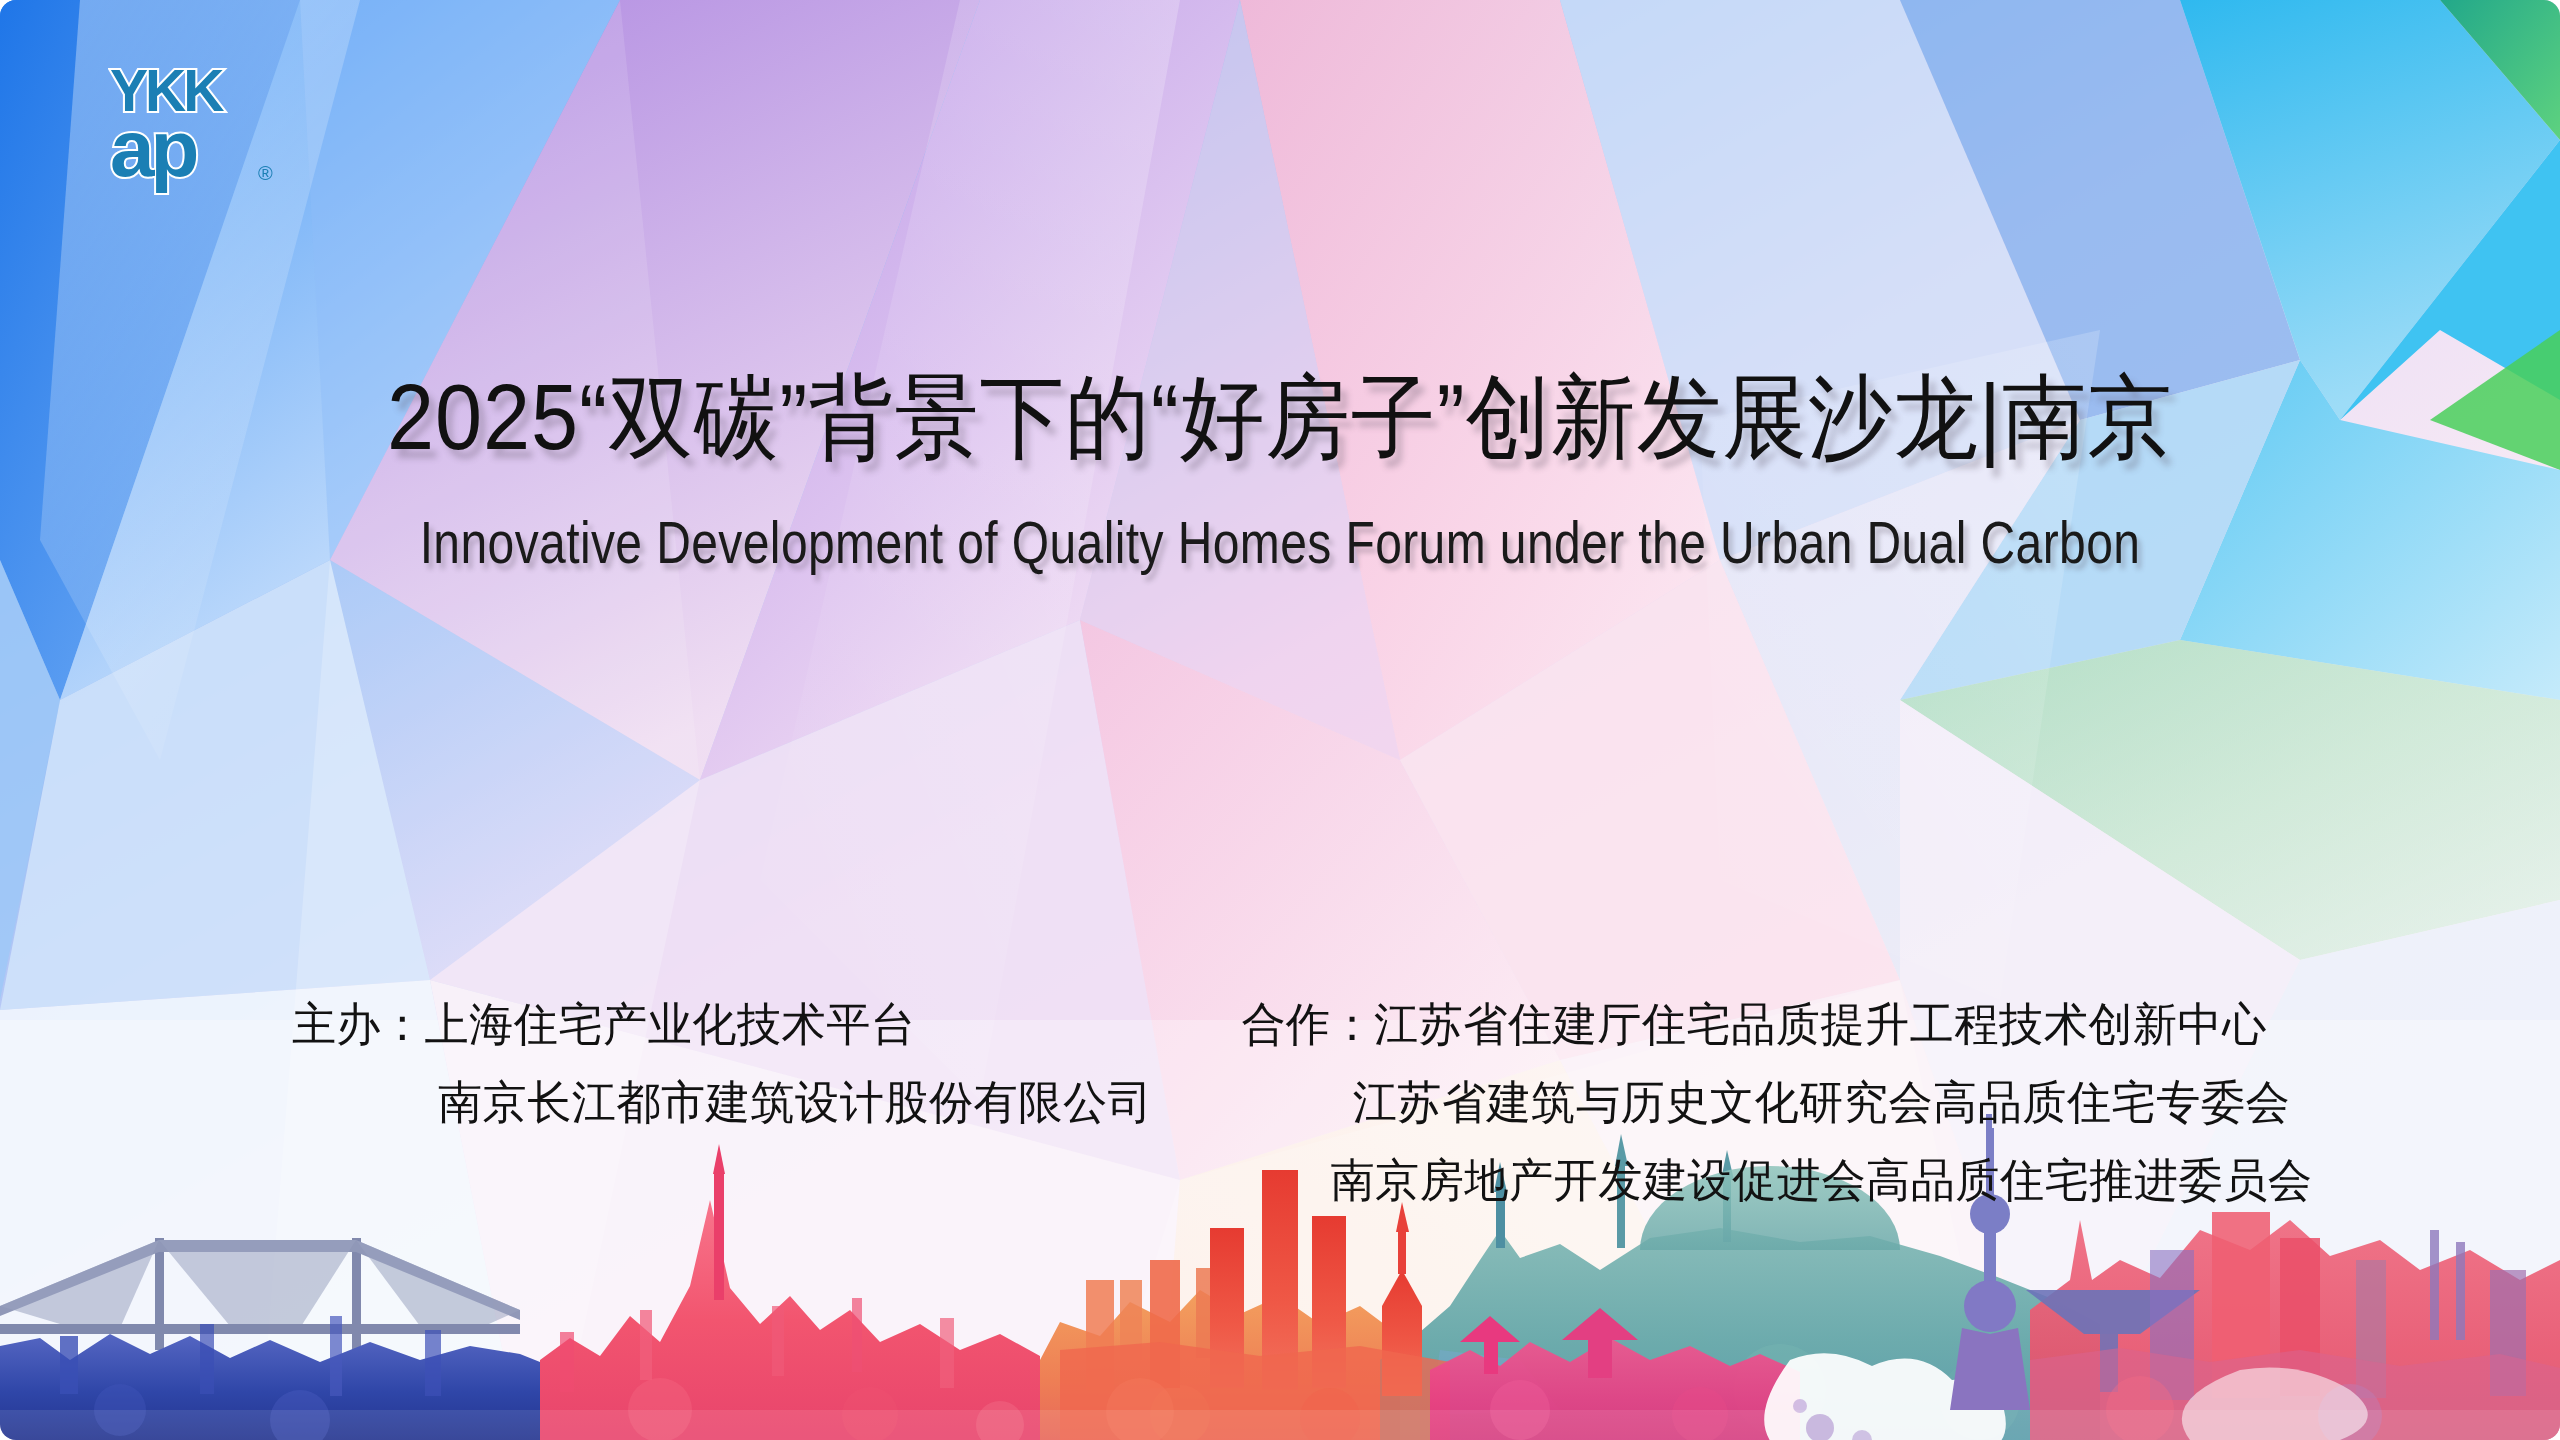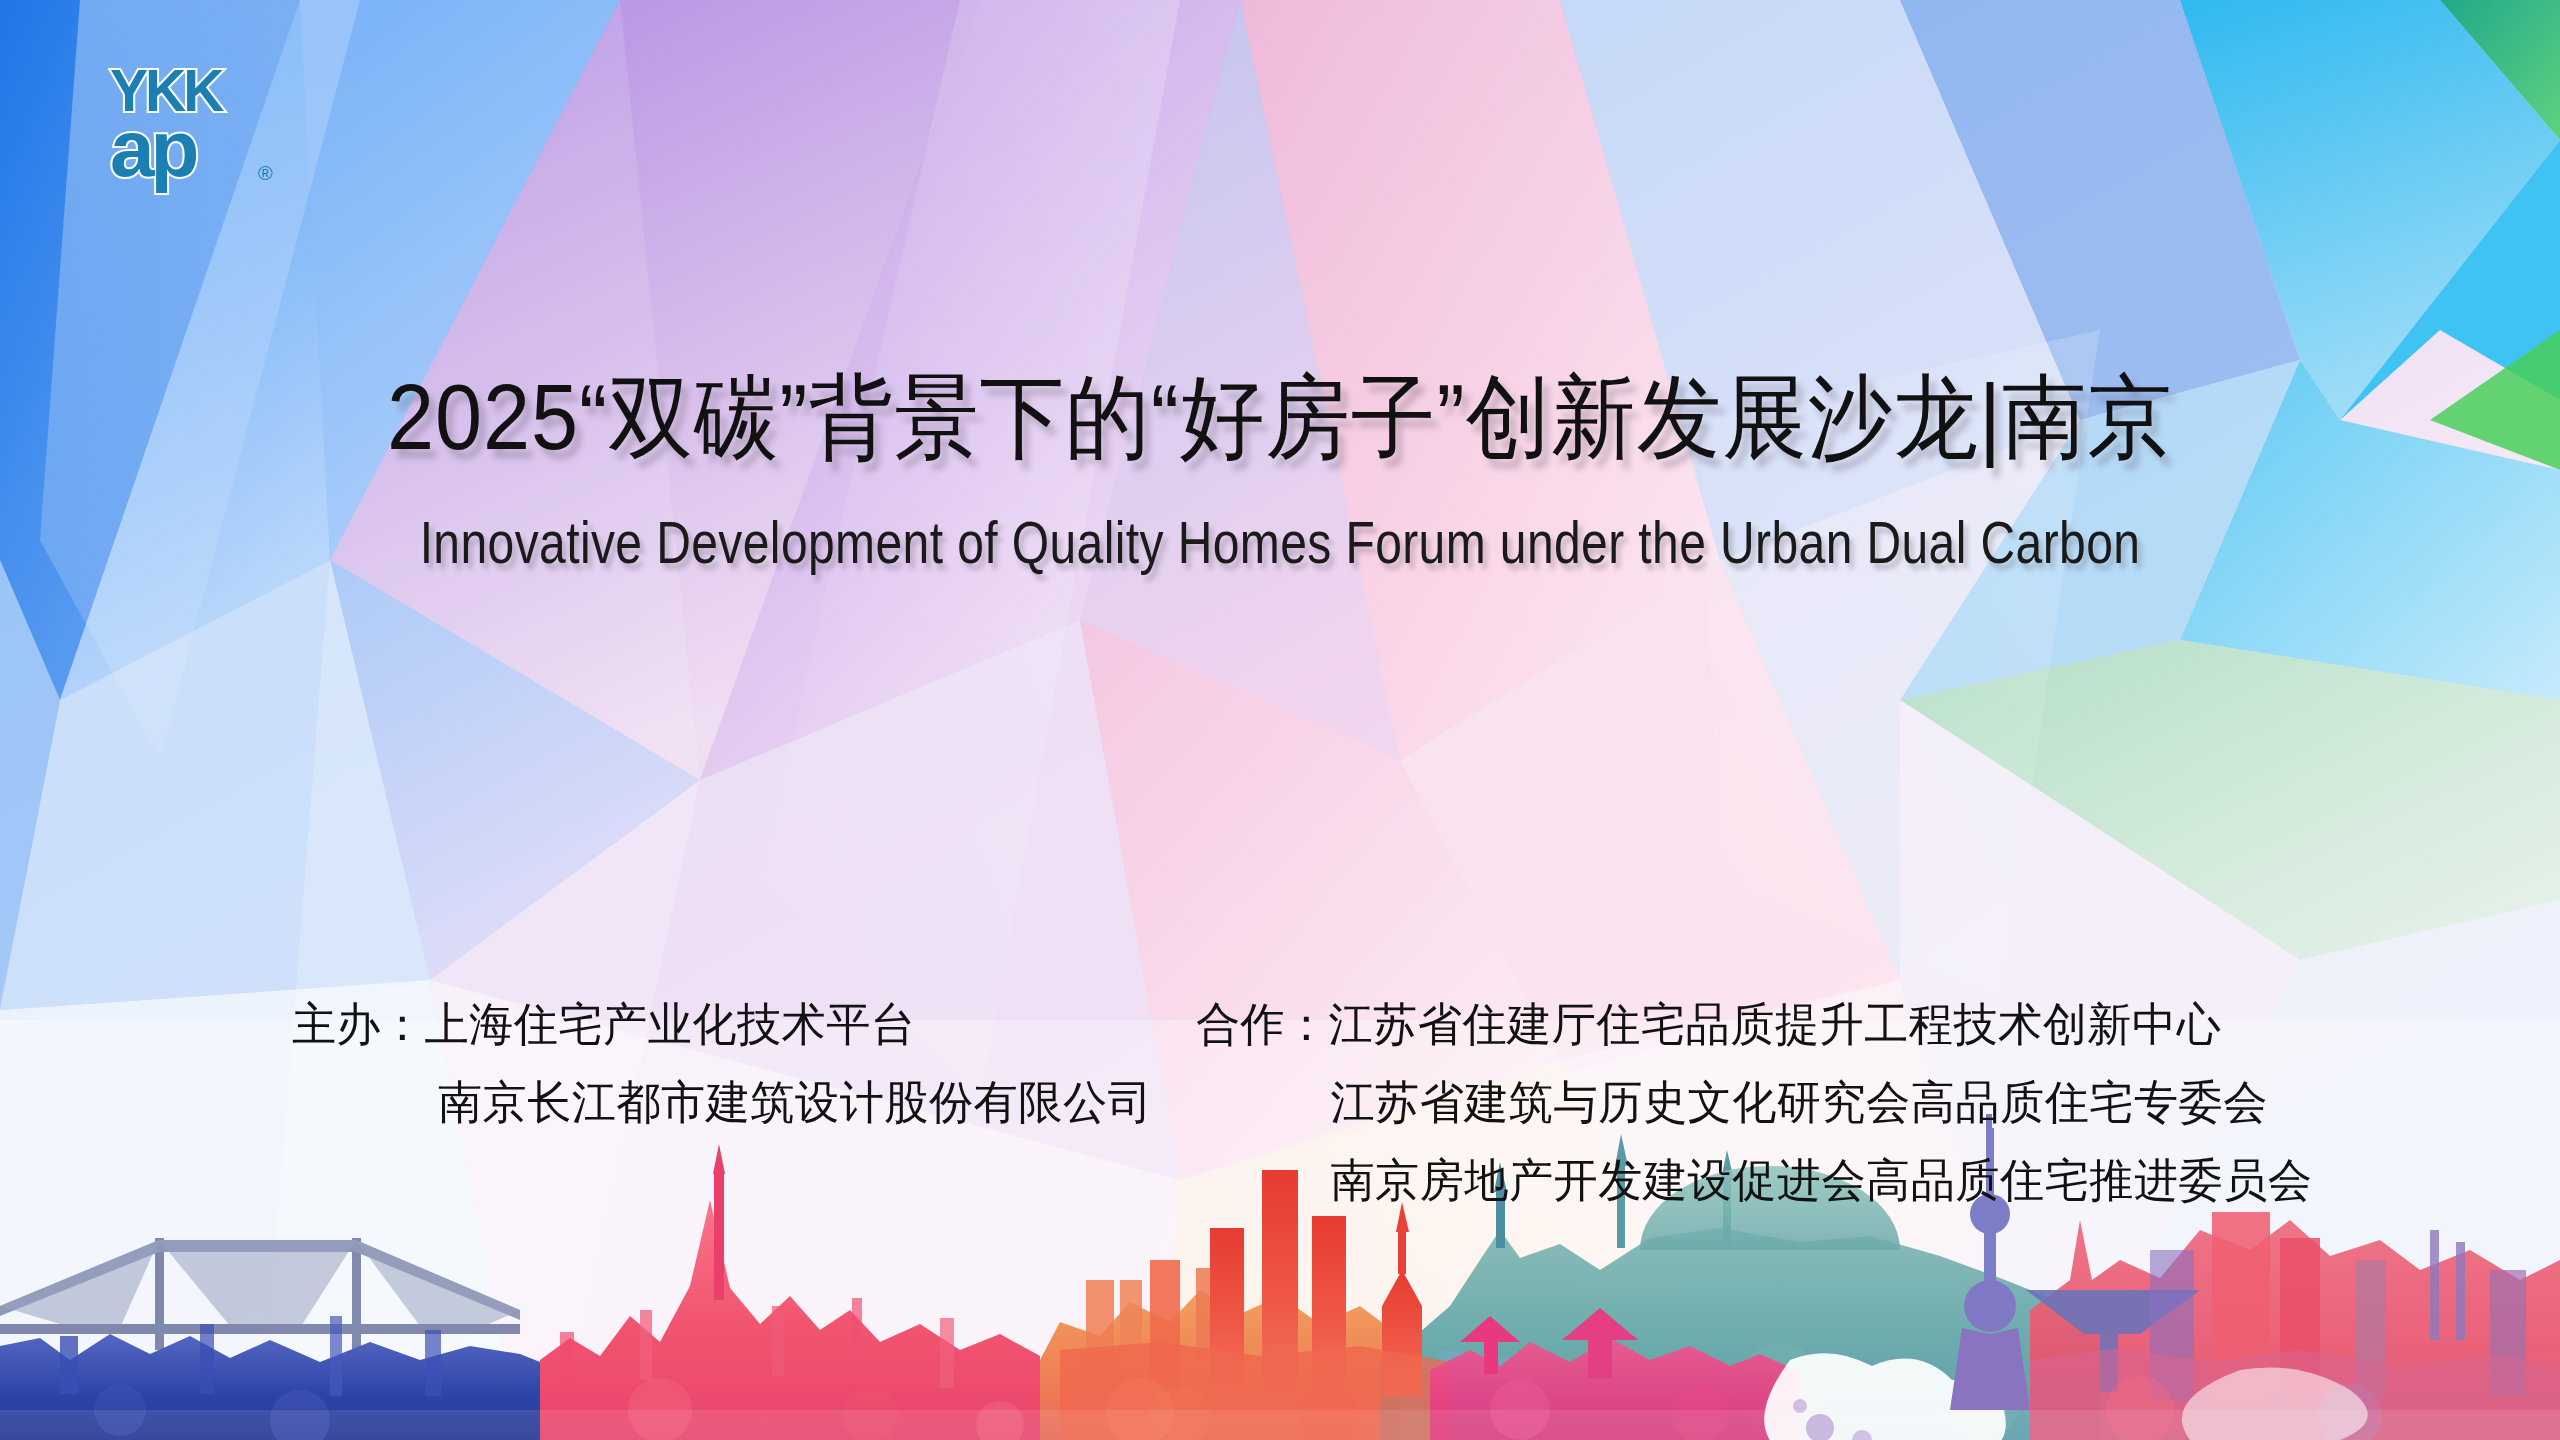--- a/index.html
+++ b/index.html
@@ -10,20 +10,21 @@
   body {
     font-family: "Liberation Sans", "DejaVu Sans", sans-serif;
   }
 
   #poster {
     position: relative;
     width: 2560px;
     height: 1440px;
     overflow: hidden;
     background: #f6f2fb;
+    border-radius: 16px;
   }
 
   
   .bg-layer {
     position: absolute;
     inset: 0;
     width: 100%;
     height: 100%;
   }
 
@@ -89,20 +90,21 @@
   }
   .col-host {
     position: absolute;
     left: 292px;
     top: 0;
   }
   .col-coop {
     position: absolute;
     left: 1196px;
     top: 0;
+    text-align: center;
   }
   .cr-line {
     font-size: 46px;
     line-height: 78px;
     white-space: nowrap;
     letter-spacing: 0.5px;
     transform: scaleX(0.96);
     transform-origin: left center;
   }
   .cr-label {

